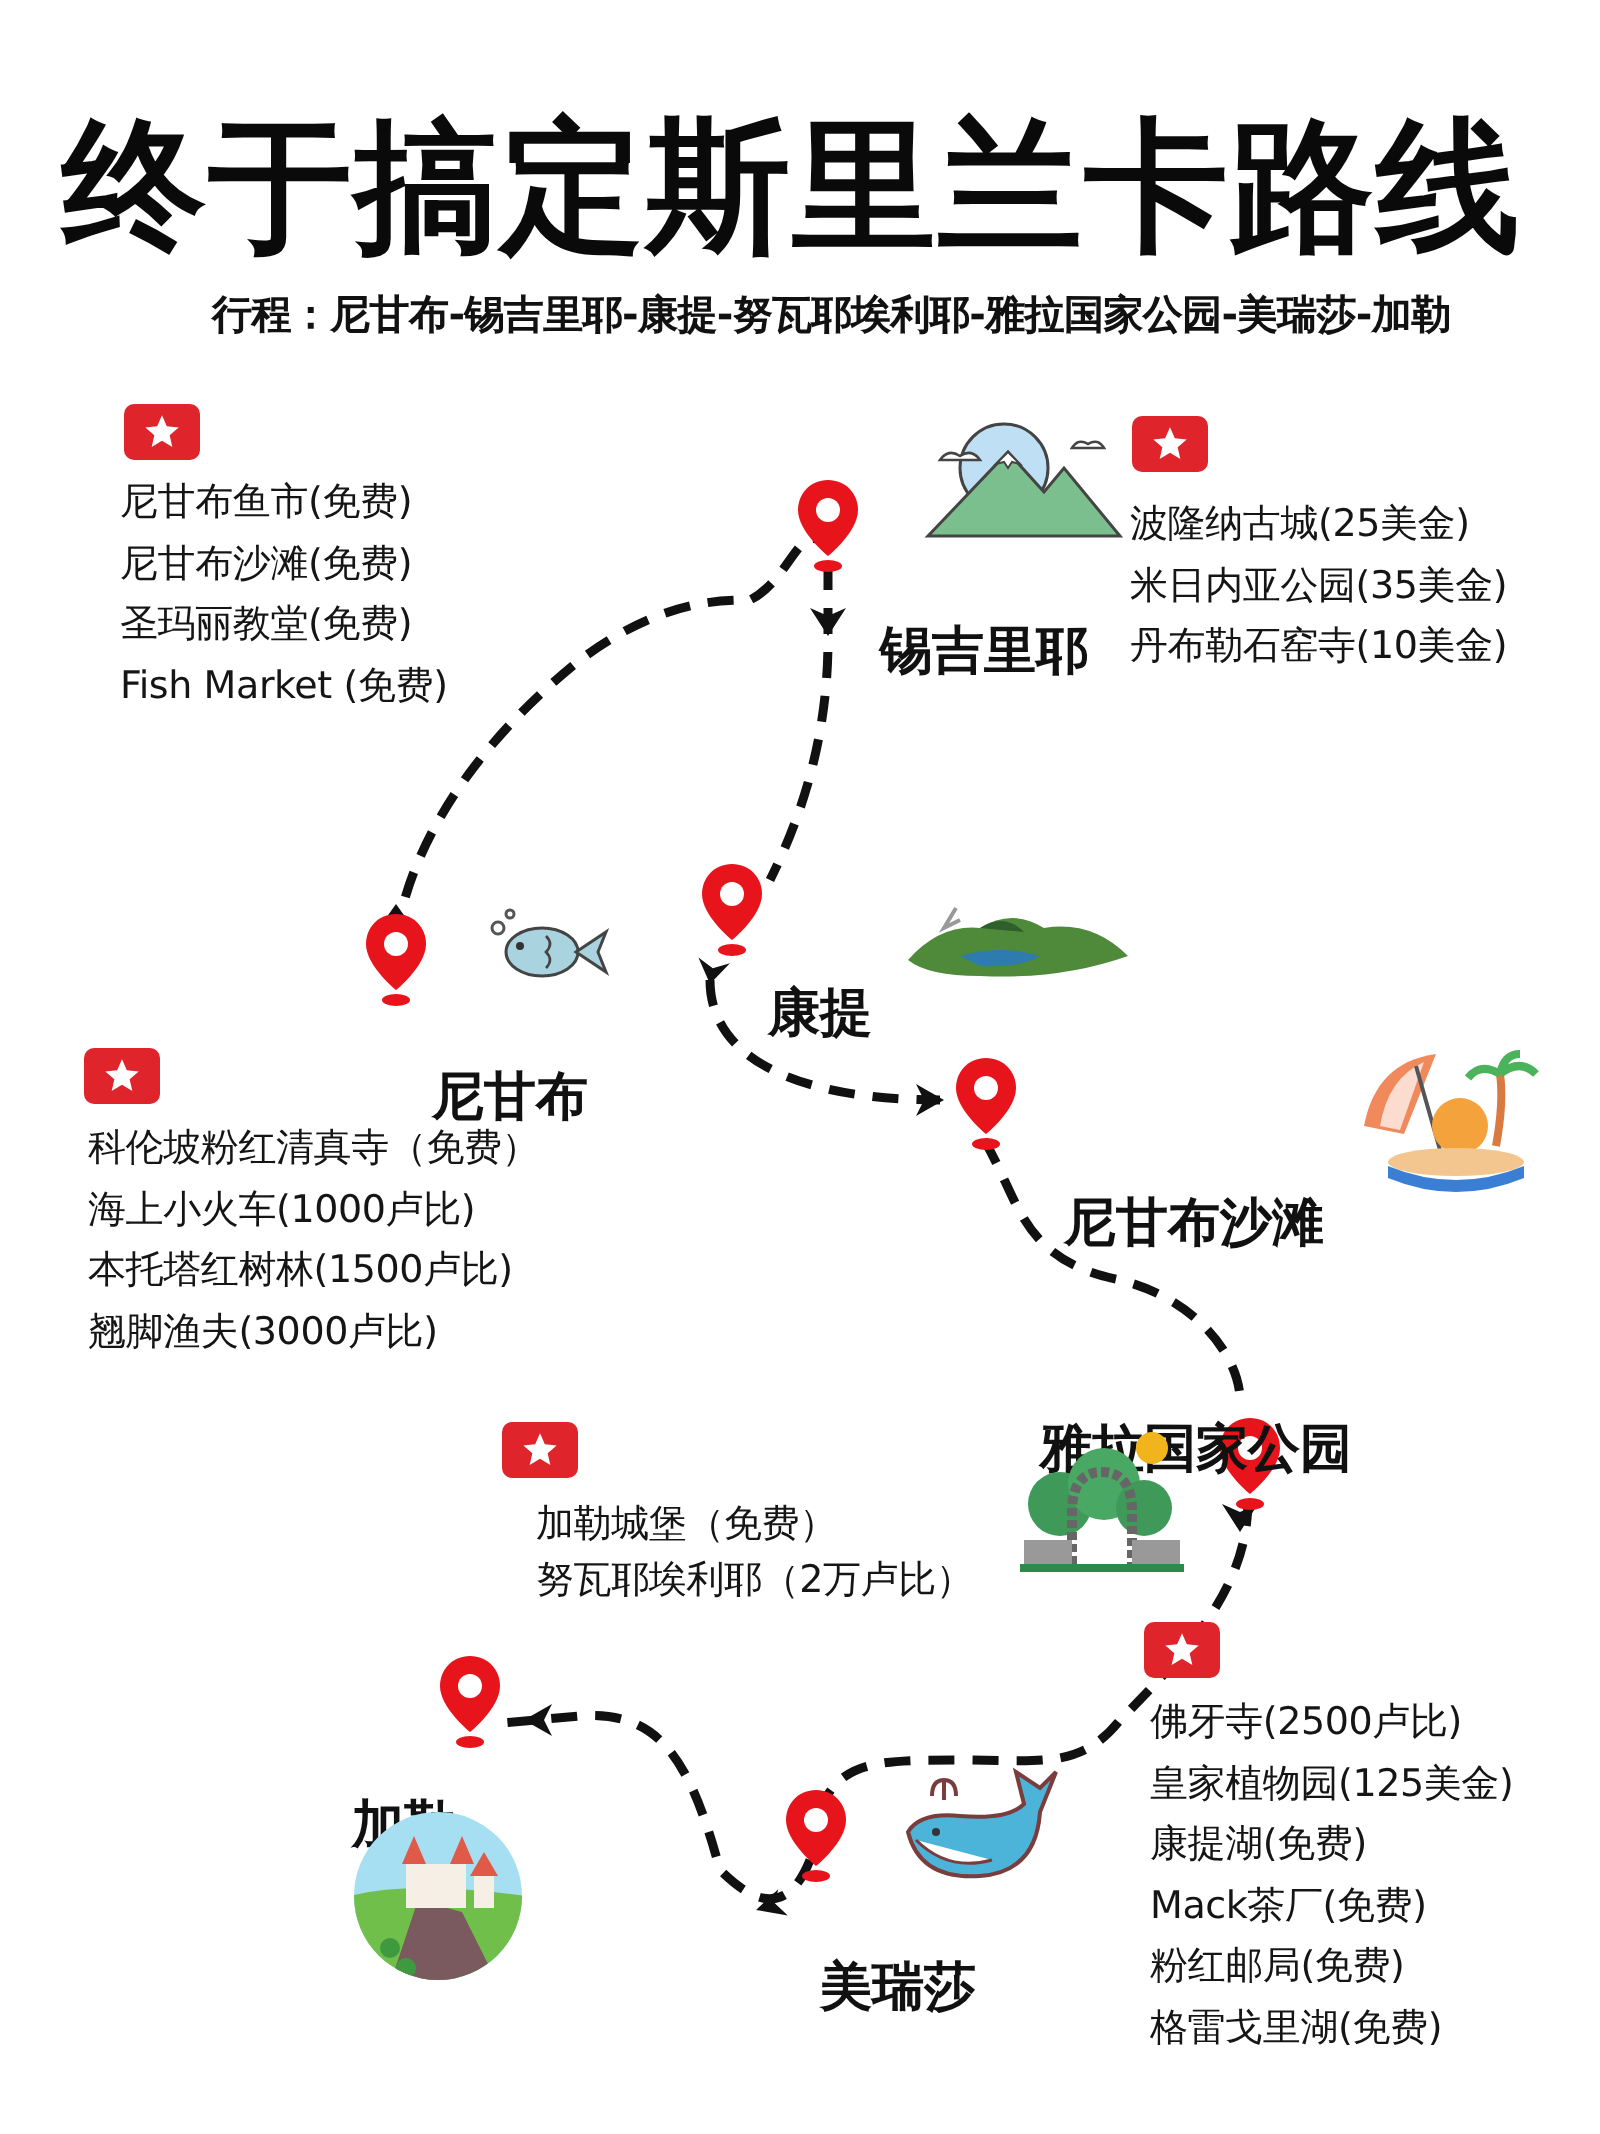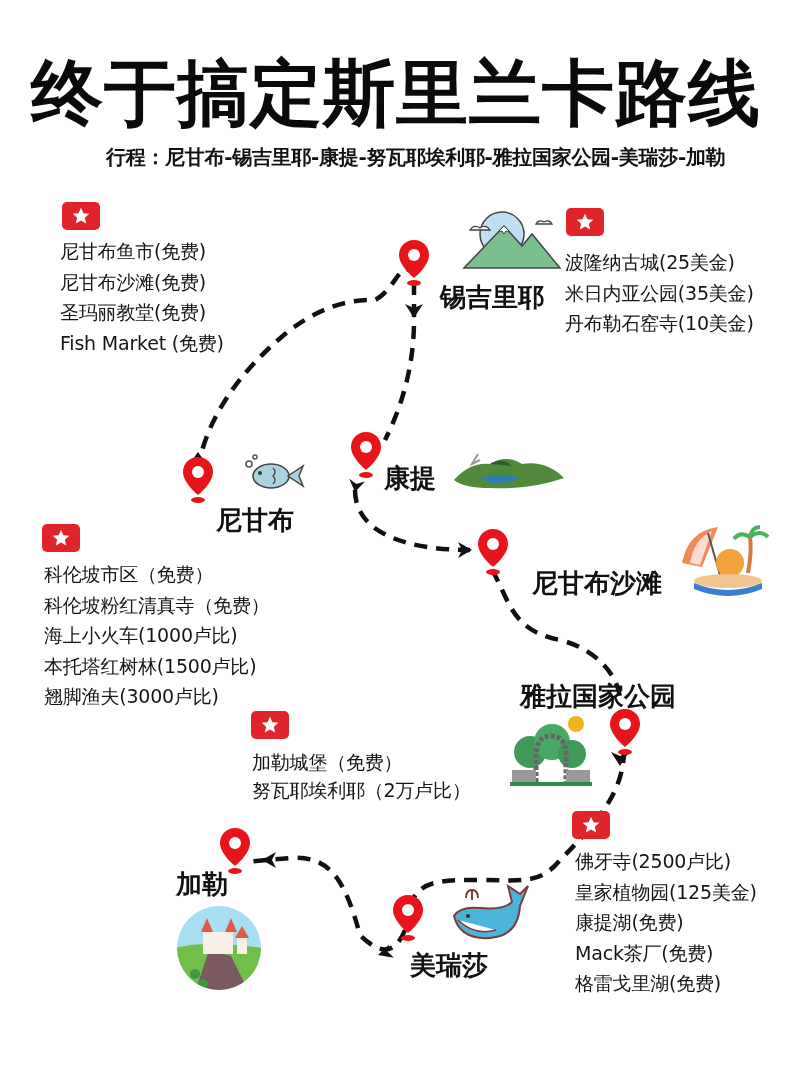--- a/index.html
+++ b/index.html
@@ -15,21 +15,21 @@
     white-space: nowrap; letter-spacing: -0.3px; margin-left: 24px;
   }
   svg.route { position: absolute; left: 0; top: 0; }
   .star-badge {
     position: absolute; width: 38px; height: 28px; background: #e0242b; border-radius: 5px;
     display: flex; align-items: center; justify-content: center;
   }
   .star-badge svg { width: 20px; height: 20px; }
   .list { position: absolute; font-size: 19px; line-height: 30.5px; color: #151515; white-space: nowrap; font-weight: 500; }
   .list div { letter-spacing: -0.2px; }
-  .city { position: absolute; font-size: 26px; font-weight: bold; color: #111; white-space: nowrap; }
+  .city { position: absolute; font-size: 26px; font-weight: bold; color: #111; white-space: nowrap; margin-top: 28px; }
   .pin { position: absolute; width: 36px; height: 50px; }
   .icon-img { position: absolute; }
 </style>
 </head>
 <body>
 
 <div class="title">终于搞定斯里兰卡路线</div>
 <div class="subtitle">行程：尼甘布-锡吉里耶-康提-努瓦耶埃利耶-雅拉国家公园-美瑞莎-加勒</div>
 
 <svg class="route" width="800" height="1067">
@@ -125,47 +125,47 @@
   <div>米日内亚公园(35美金)</div>
   <div>丹布勒石窑寺(10美金)</div>
 </div>
 
 <div class="star-badge" style="left:42px;top:524px">
   <svg viewBox="0 0 24 24">
       <path d="M12,2 L14.9,8.6 L22,9.3 L16.6,14 L18.2,21 L12,17.3 L5.8,21 L7.4,14 L2,9.3 L9.1,8.6 Z" fill="#fff"></path>
     </svg>
 </div>
 <div class="list" style="left:44px;top:559px">
-  <div>科伦坡市区（免费）</div>
   <div>科伦坡粉红清真寺（免费）</div>
   <div>海上小火车(1000卢比)</div>
   <div>本托塔红树林(1500卢比)</div>
   <div>翘脚渔夫(3000卢比)</div>
 </div>
 
 <div class="star-badge" style="left:251px;top:711px">
   <svg viewBox="0 0 24 24">
       <path d="M12,2 L14.9,8.6 L22,9.3 L16.6,14 L18.2,21 L12,17.3 L5.8,21 L7.4,14 L2,9.3 L9.1,8.6 Z" fill="#fff"></path>
     </svg>
 </div>
-<div class="list" style="left:252px;top:748px;line-height:28px">
+<div class="list" style="left:268px;top:748px;line-height:28px">
   <div>加勒城堡（免费）</div>
   <div>努瓦耶埃利耶（2万卢比）</div>
 </div>
 
 <div class="star-badge" style="left:572px;top:811px">
   <svg viewBox="0 0 24 24">
       <path d="M12,2 L14.9,8.6 L22,9.3 L16.6,14 L18.2,21 L12,17.3 L5.8,21 L7.4,14 L2,9.3 L9.1,8.6 Z" fill="#fff"></path>
     </svg>
 </div>
 <div class="list" style="left:575px;top:846px">
   <div>佛牙寺(2500卢比)</div>
   <div>皇家植物园(125美金)</div>
   <div>康提湖(免费)</div>
   <div>Mack茶厂(免费)</div>
+  <div>粉红邮局(免费)</div>
   <div>格雷戈里湖(免费)</div>
 </div>
 
 <svg class="icon-img" style="left:243px;top:452px" width="64" height="40" viewBox="0 0 64 40">
   <circle cx="6" cy="12" r="3" fill="none" stroke="#555" stroke-width="1.5"></circle>
   <circle cx="12" cy="5" r="2" fill="none" stroke="#555" stroke-width="1.5"></circle>
   <ellipse cx="28" cy="24" rx="18" ry="12" fill="#a9d3de" stroke="#444" stroke-width="1.5"></ellipse>
   <path d="M45,24 L60,14 L56,24 L60,34 Z" fill="#a9d3de" stroke="#444" stroke-width="1.5"></path>
   <circle cx="17" cy="21" r="2" fill="#333"></circle>
   <path d="M30,16 q4,4 0,8 q4,4 0,8" fill="none" stroke="#444" stroke-width="1.3"></path>

